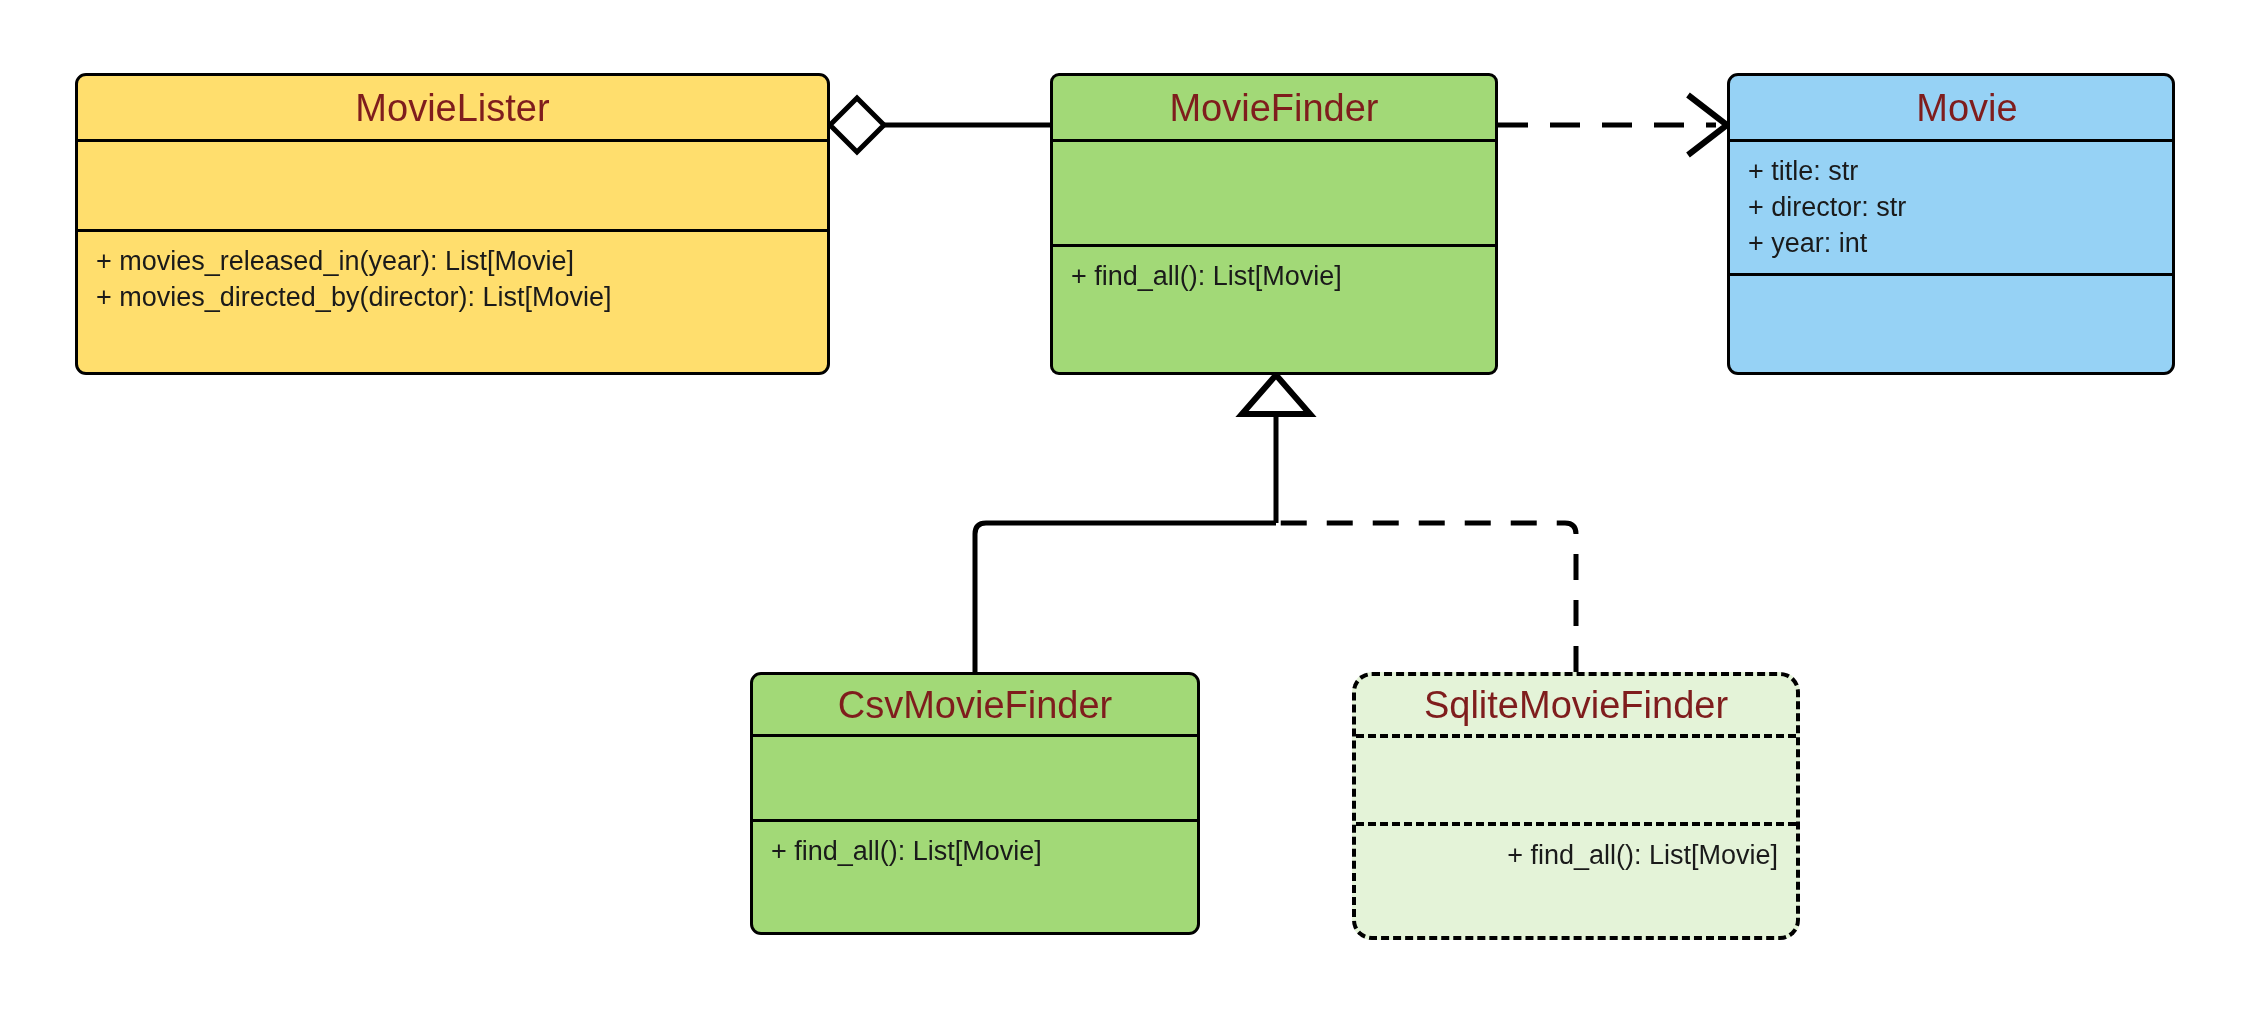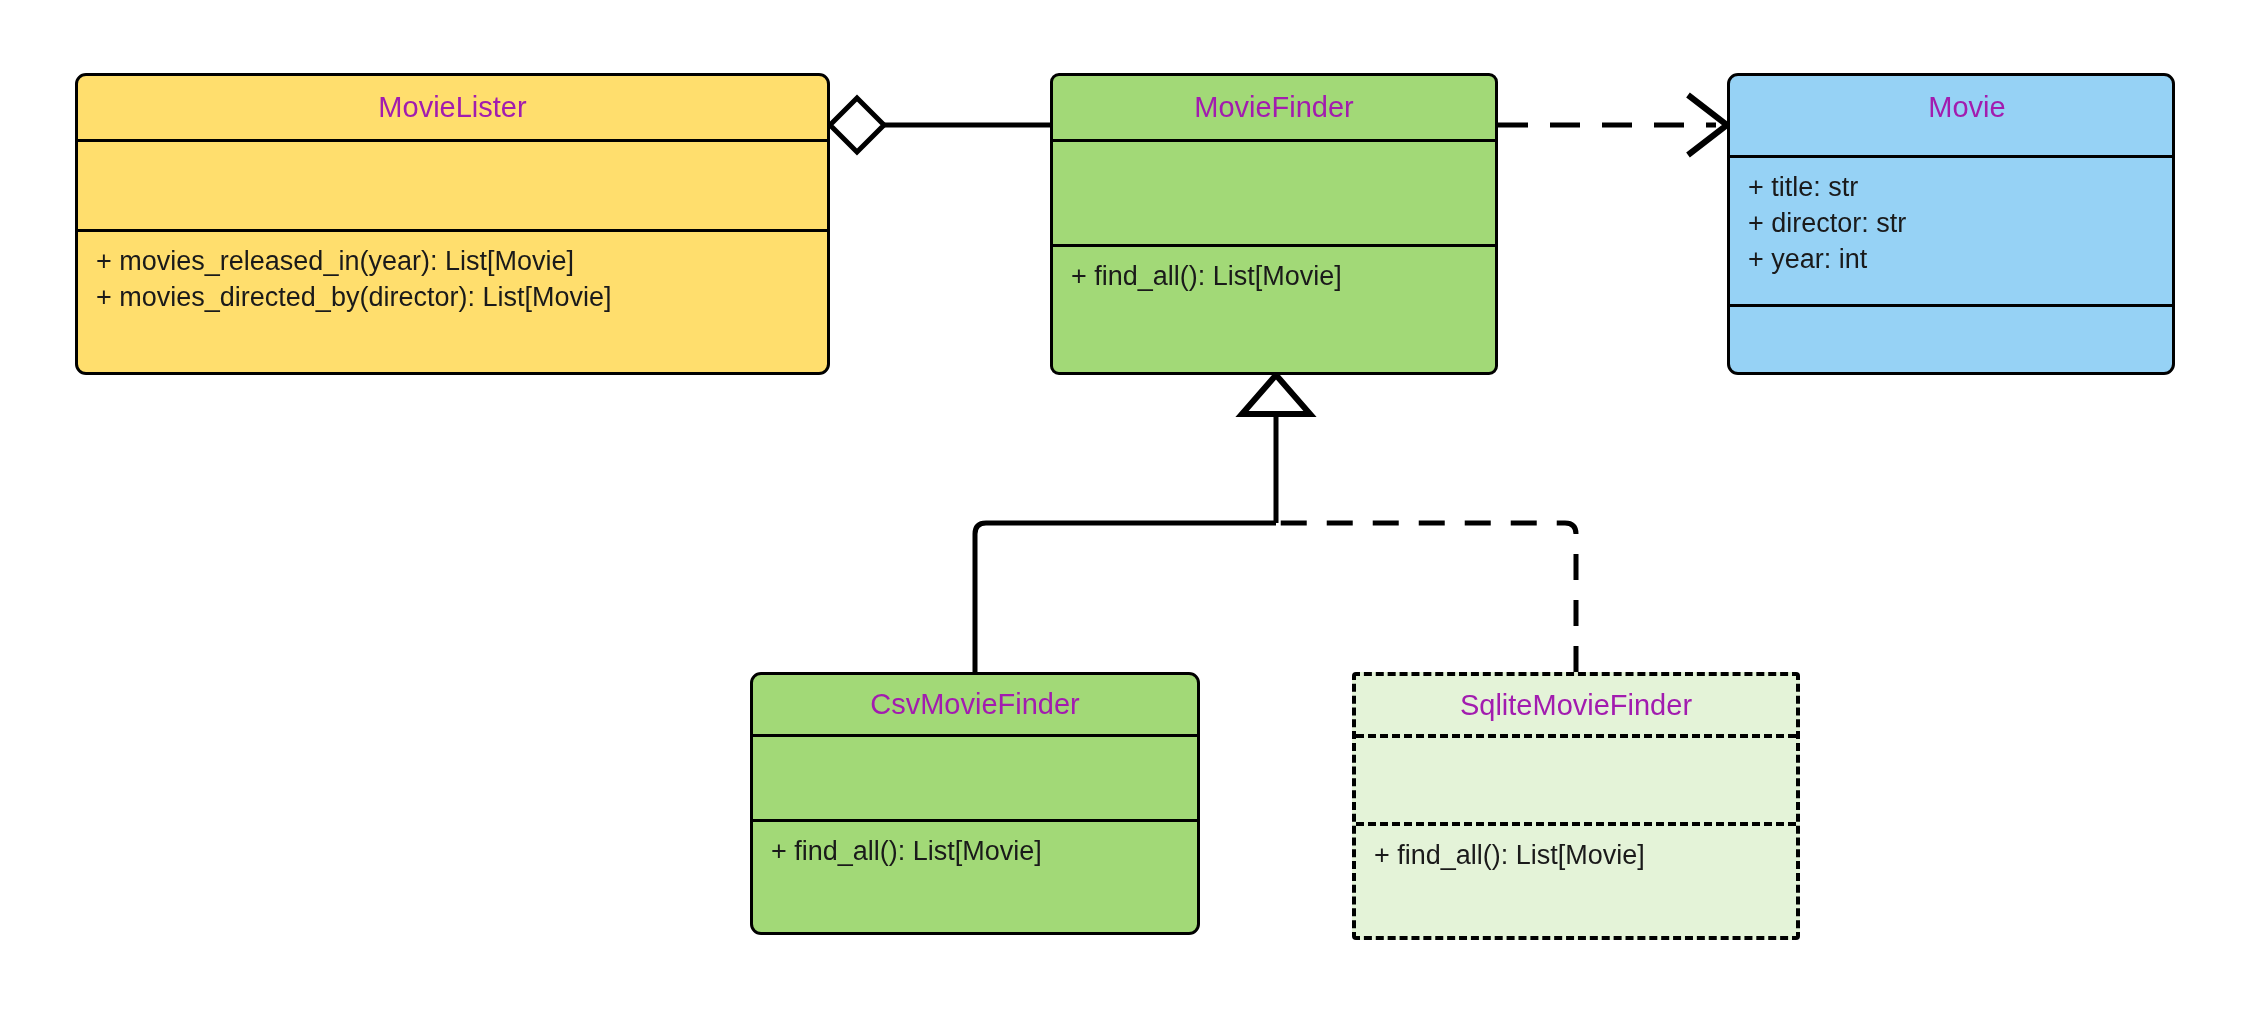--- a/index.html
+++ b/index.html
@@ -33,29 +33,30 @@
     box-sizing: border-box;
     border: 3px solid #000000;
     border-radius: 11px;
     display: flex;
     flex-direction: column;
     overflow: hidden;
   }
   .uml-class.dashed {
     border-style: dashed;
     border-width: 4px;
-    border-radius: 4px;
+    border-radius: 20px;
+    text-align: right;
   }
   .cls-name {
     box-sizing: border-box;
     display: flex;
     align-items: center;
     justify-content: center;
-    font-size: 29px;
-    color: #a21caf;
+    font-size: 38px;
+    color: #7f1d1d;
     line-height: 1;
     white-space: nowrap;
   }
   .cls-compartment {
     box-sizing: border-box;
     padding: 14px 18px 0 18px;
     display: flex;
     flex-direction: column;
     gap: 6px;
     font-size: 27px;
@@ -122,21 +123,21 @@
   <div class="uml-class fill-green" style="left:1050px; top:73px; width:448px; height:302px;border-radius:9px;">
     <div class="cls-name" style="height:63px;">MovieFinder</div>
     <div class="cls-compartment empty div-solid" style="height:105px;"></div>
     <div class="cls-compartment div-solid" style="flex:1;">
       <div class="member">+ find_all(): List[Movie]</div>
     </div>
   </div>
 
   <div class="uml-class fill-blue" style="left:1727px; top:73px; width:448px; height:302px;">
     <div class="cls-name" style="height:63px;padding-left:32px;">Movie</div>
-    <div class="cls-compartment div-solid" style="height:149px;margin-top:16px;">
+    <div class="cls-compartment div-solid" style="height:134px;">
       <div class="member">+ title: str</div>
       <div class="member">+ director: str</div>
       <div class="member">+ year: int</div>
     </div>
     <div class="cls-compartment empty div-solid" style="flex:1;"></div>
   </div>
 
   <div class="uml-class fill-green" style="left:750px; top:672px; width:450px; height:263px;justify-content:center;">
     <div class="cls-name" style="height:59px;">CsvMovieFinder</div>
     <div class="cls-compartment empty div-solid" style="height:85px;"></div>

